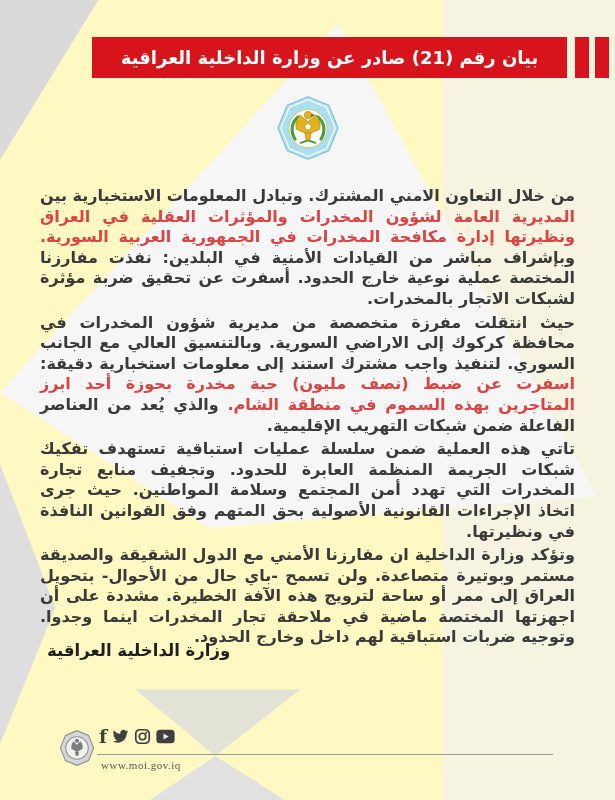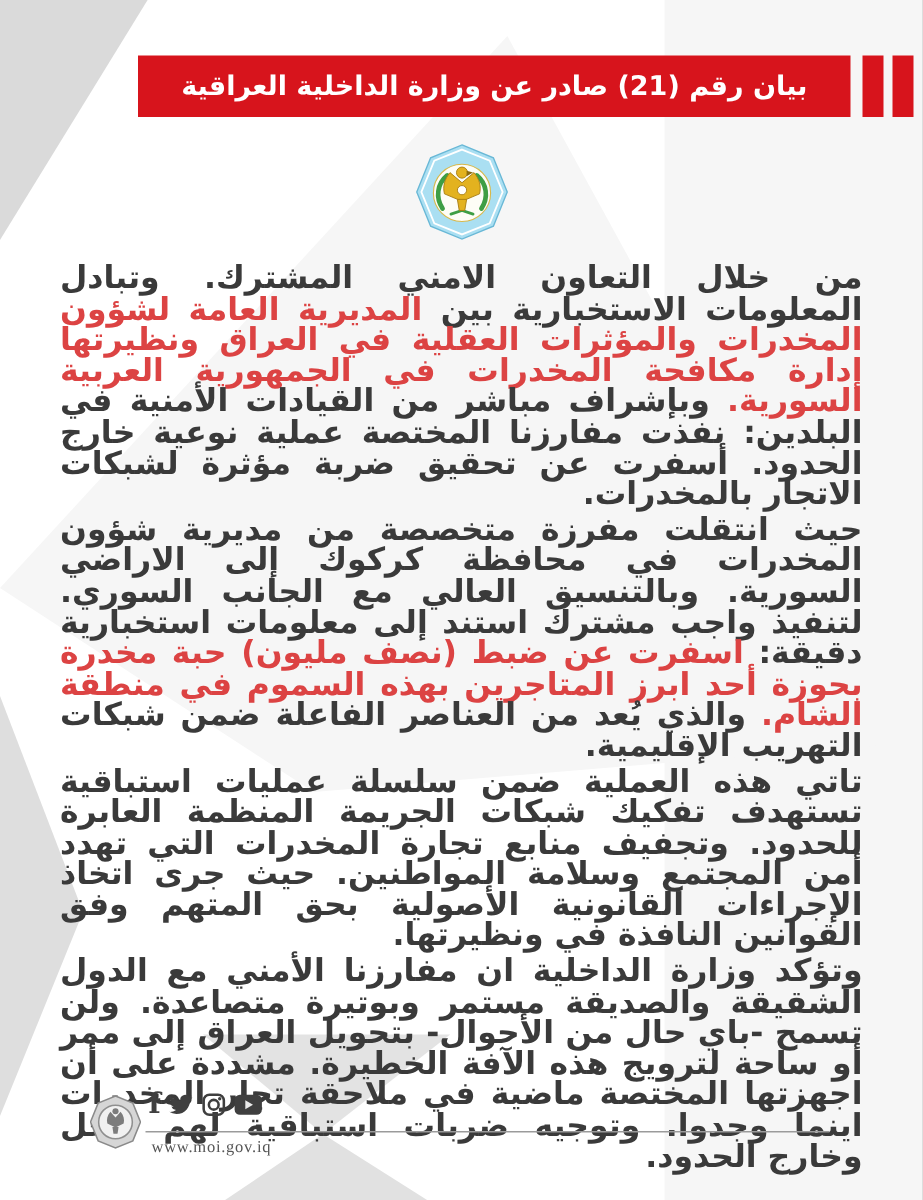--- a/index.html
+++ b/index.html
@@ -1,19 +1,19 @@
 <!DOCTYPE html>
 <html lang="ar"><head>
 <meta charset="utf-8">
 <style>
   * { margin:0; padding:0; box-sizing:border-box; }
   html,body { background:#c9c9c9; }
   .page {
     position:relative; width:615px; height:800px; margin:0 auto;
-    background:#ffffff; overflow:hidden;
+    background:#fef9c3; overflow:hidden;
     font-family:"DejaVu Sans", sans-serif;
   }
   
   .facet { position:absolute; pointer-events:none; }
   .facet-topleft   { left:0; top:0; width:100%; height:100%;
                      clip-path:polygon(0 0, 16% 0, 0 20%); background:#dadada; }
   .facet-bright    { left:0; top:0; width:100%; height:100%;
                      clip-path:polygon(55% 3%, 97% 62%, 34% 66%, 0 49%); background:#f6f6f6; }
   .facet-rightcol  { left:72%; top:0; width:28%; height:100%; background:#f1f1f1; opacity:.65; }
   .facet-down-tri  { left:0; top:0; width:100%; height:100%;
@@ -29,23 +29,23 @@
     display:flex; align-items:center; justify-content:center;
     font-size:18px; font-weight:bold; direction:rtl; z-index:3;
   }
   .banner-bar { position:absolute; top:37px; height:41px; background:#d7141c; z-index:3; }
   .banner-bar.b1 { left:575px; width:14px; }
   .banner-bar.b2 { left:595px; width:14px; }
   
   .emblem { position:absolute; left:277px; top:96px; width:62px; height:64px; z-index:3; }
   
   .body-text {
-    position:absolute; top:175px; left:40px; right:40px;
+    position:absolute; top:186px; left:40px; right:40px;
     direction:rtl; text-align:justify; text-align-last:right;
-    font-size:21px; font-weight:bold; color:#3a3a3a; line-height:20.6px; z-index:3;
+    font-size:16px; font-weight:bold; color:#3a3a3a; line-height:20.6px; z-index:3;
   }
   .para { margin-bottom:3px; }
   .seg-red { color:#dc4343; }
   .seg-dark { color:#3a3a3a; }
   
   .signature { position:absolute; left:47px; top:641px; direction:rtl; z-index:3;
                color:#1f1f1f; font-weight:bold; text-align:left; }
   .sig-org  { font-size:16.5px; }
   .sig-date { font-size:15.5px; margin-top:7px; }
   
@@ -94,20 +94,21 @@
   </div>
 
   <div class="body-text" dir="rtl">
     <p class="para"><span class="seg-dark">من خلال التعاون الامني المشترك. وتبادل المعلومات الاستخبارية بين </span><span class="seg-red">المديرية العامة لشؤون المخدرات والمؤثرات العقلية في العراق ونظيرتها إدارة مكافحة المخدرات في الجمهورية العربية السورية. </span><span class="seg-dark">وبإشراف مباشر من القيادات الأمنية في البلدين: نفذت مفارزنا المختصة عملية نوعية خارج الحدود. أسفرت عن تحقيق ضربة مؤثرة لشبكات الاتجار بالمخدرات.</span></p>
     <p class="para"><span class="seg-dark">حيث انتقلت مفرزة متخصصة من مديرية شؤون المخدرات في محافظة كركوك إلى الاراضي السورية. وبالتنسيق العالي مع الجانب السوري. لتنفيذ واجب مشترك استند إلى معلومات استخبارية دقيقة: </span><span class="seg-red">اسفرت عن ضبط (نصف مليون) حبة مخدرة بحوزة أحد ابرز المتاجرين بهذه السموم في منطقة الشام. </span><span class="seg-dark">والذي يُعد من العناصر الفاعلة ضمن شبكات التهريب الإقليمية.</span></p>
     <p class="para"><span class="seg-dark">تاتي هذه العملية ضمن سلسلة عمليات استباقية تستهدف تفكيك شبكات الجريمة المنظمة العابرة للحدود. وتجفيف منابع تجارة المخدرات التي تهدد أمن المجتمع وسلامة المواطنين. حيث جرى اتخاذ الإجراءات القانونية الأصولية بحق المتهم وفق القوانين النافذة في ونظيرتها.</span></p>
     <p class="para"><span class="seg-dark">وتؤكد وزارة الداخلية ان مفارزنا الأمني مع الدول الشقيقة والصديقة مستمر وبوتيرة متصاعدة. ولن تسمح -باي حال من الأحوال- بتحويل العراق إلى ممر أو ساحة لترويج هذه الآفة الخطيرة. مشددة على أن اجهزتها المختصة ماضية في ملاحقة تجار المخدرات اينما وجدوا. وتوجيه ضربات استباقية لهم داخل وخارج الحدود.</span></p>
   </div>
 
   <div class="signature">
+    <div class="sig-org">وزارة الداخلية العراقية</div>
   </div>
 
   <div class="footer-emblem">
     <svg viewBox="0 0 100 104" width="34" height="36">
       <polygon points="50,1 84,15 99,52 84,89 50,103 16,89 1,52 16,15" fill="#d6d6d6" stroke="#8a8a8a" stroke-width="3"></polygon>
       <circle cx="50" cy="52" r="33" fill="#f1f1f1" stroke="#8f8f8f" stroke-width="3"></circle>
       <path d="M50,63 L34,55 C32,47 34,39 40,32 L50,43 L60,32 C66,39 68,47 66,55 Z" fill="#7c7c7c"></path>
       <circle cx="50" cy="31" r="6" fill="#7c7c7c"></circle>
       <path d="M44,62 h12 l-2,13 h-8 z" fill="#7c7c7c"></path>
     </svg>

